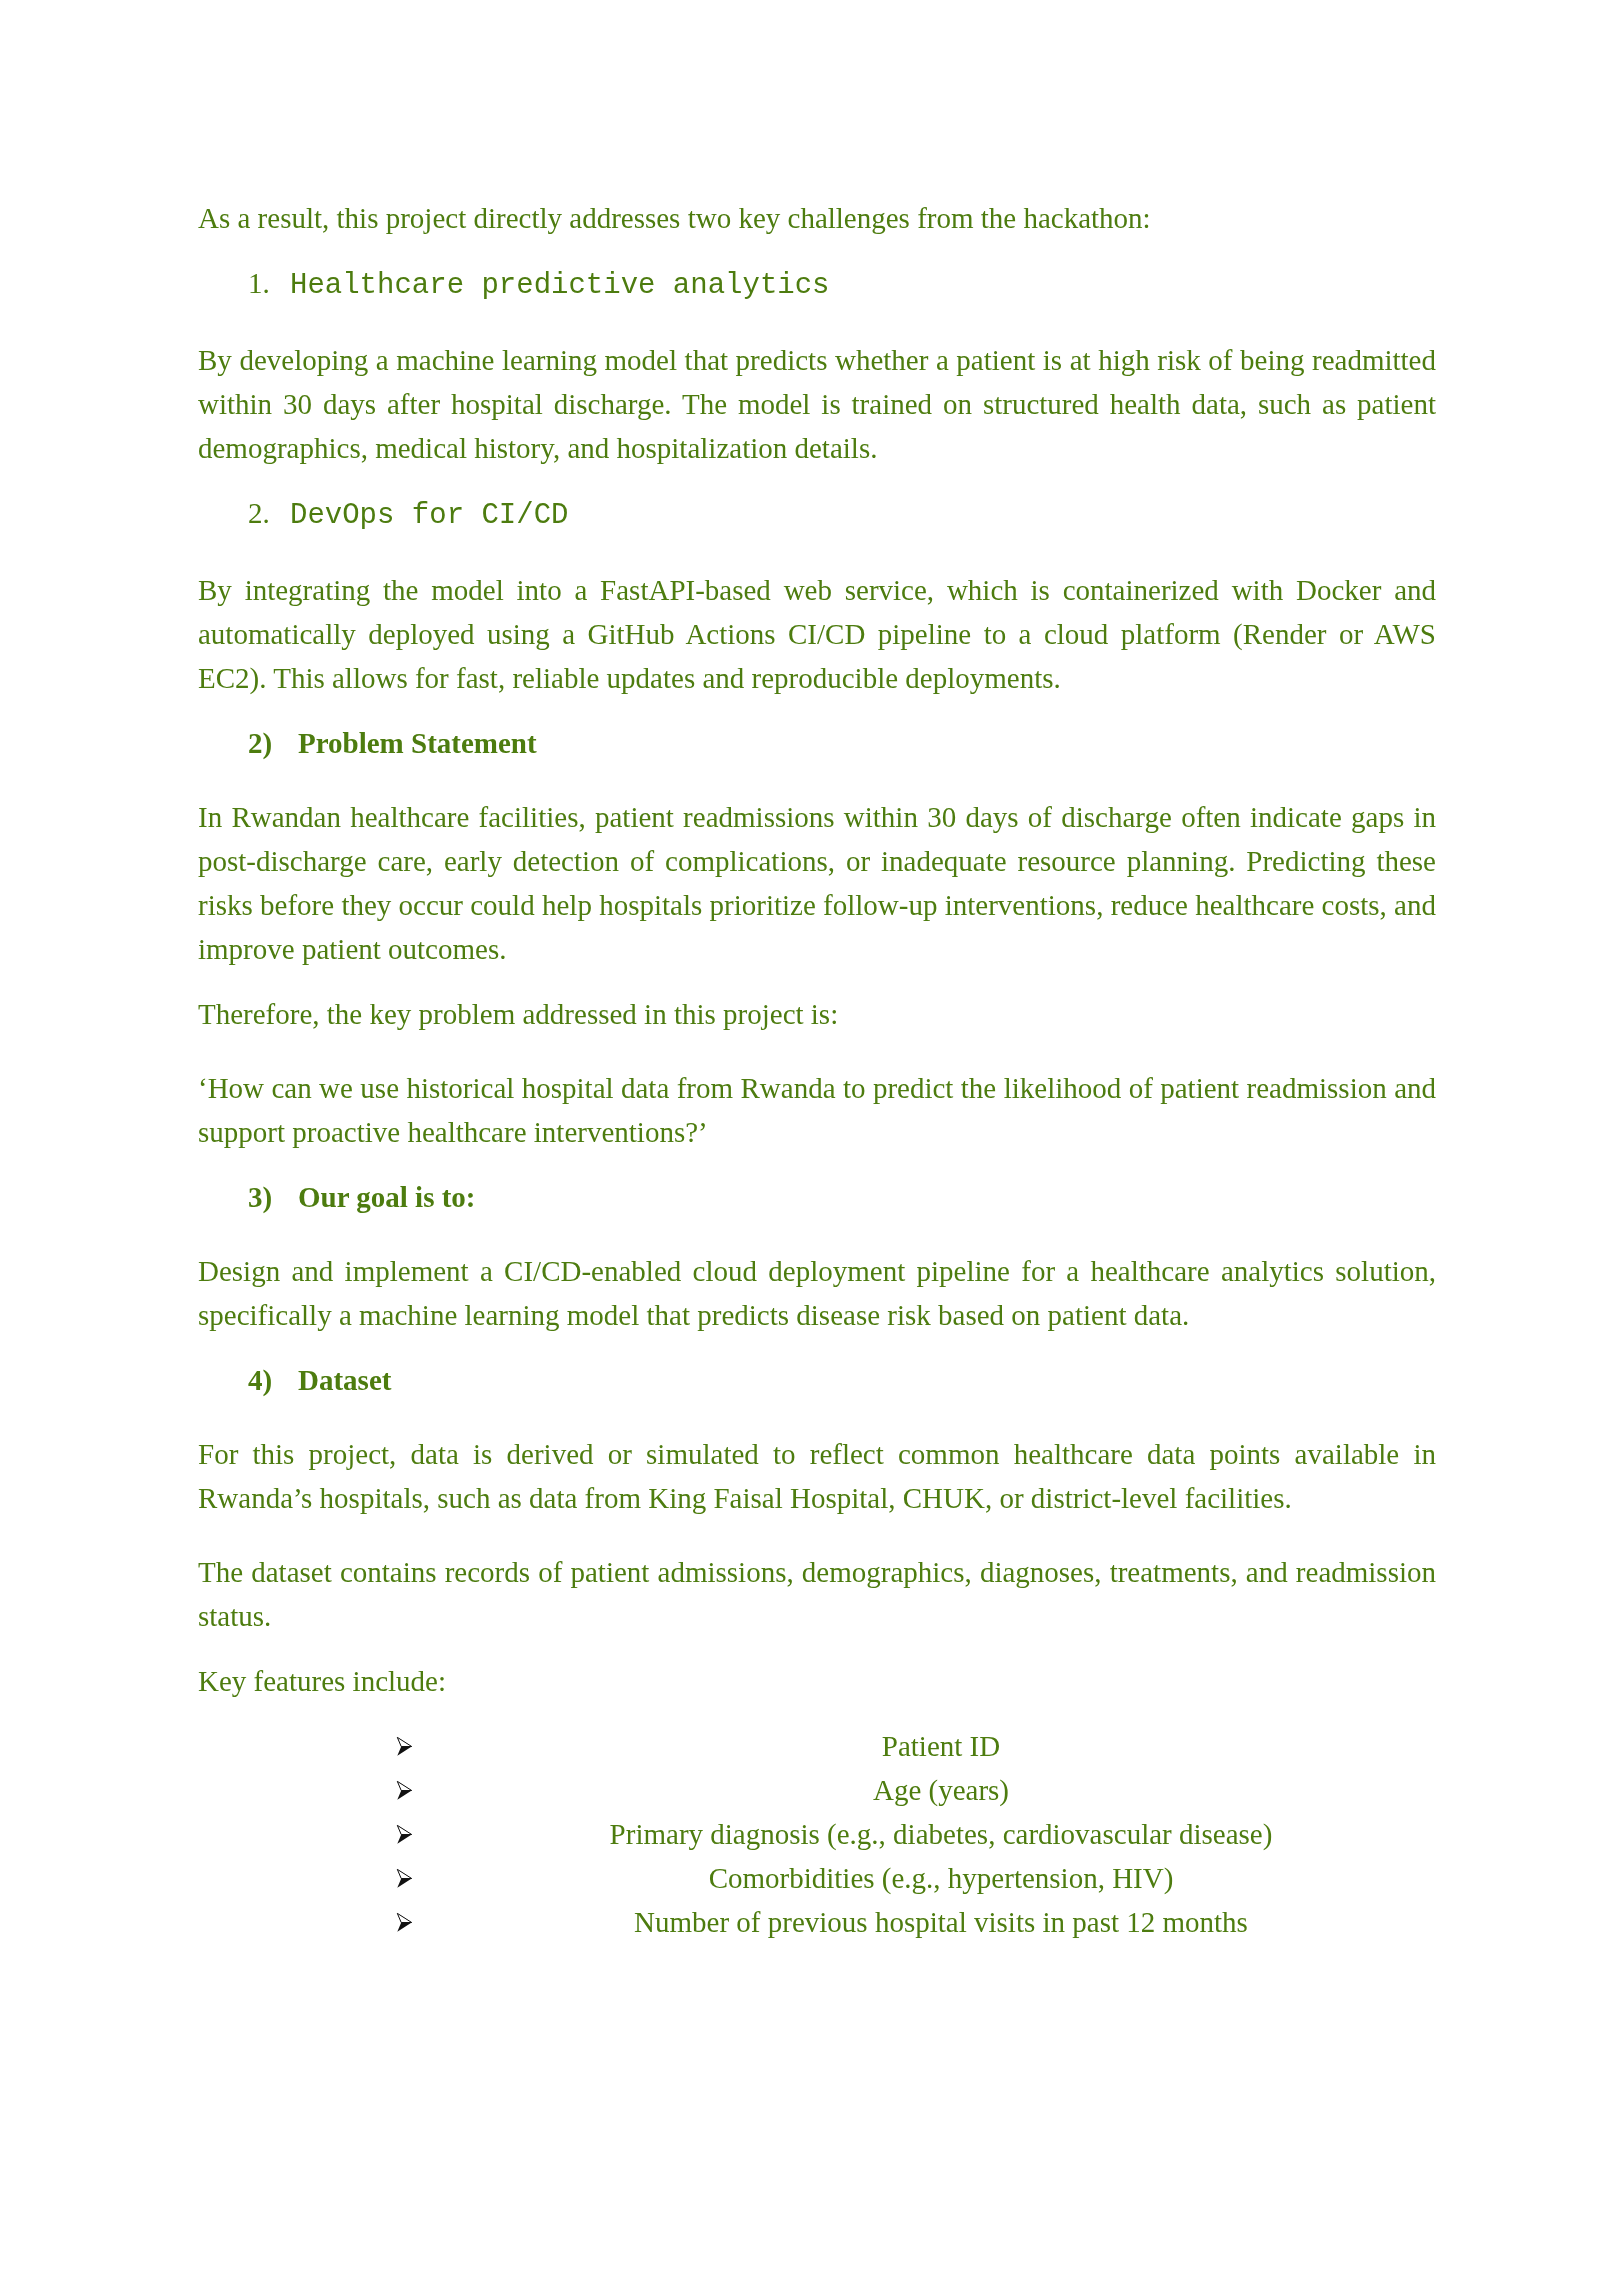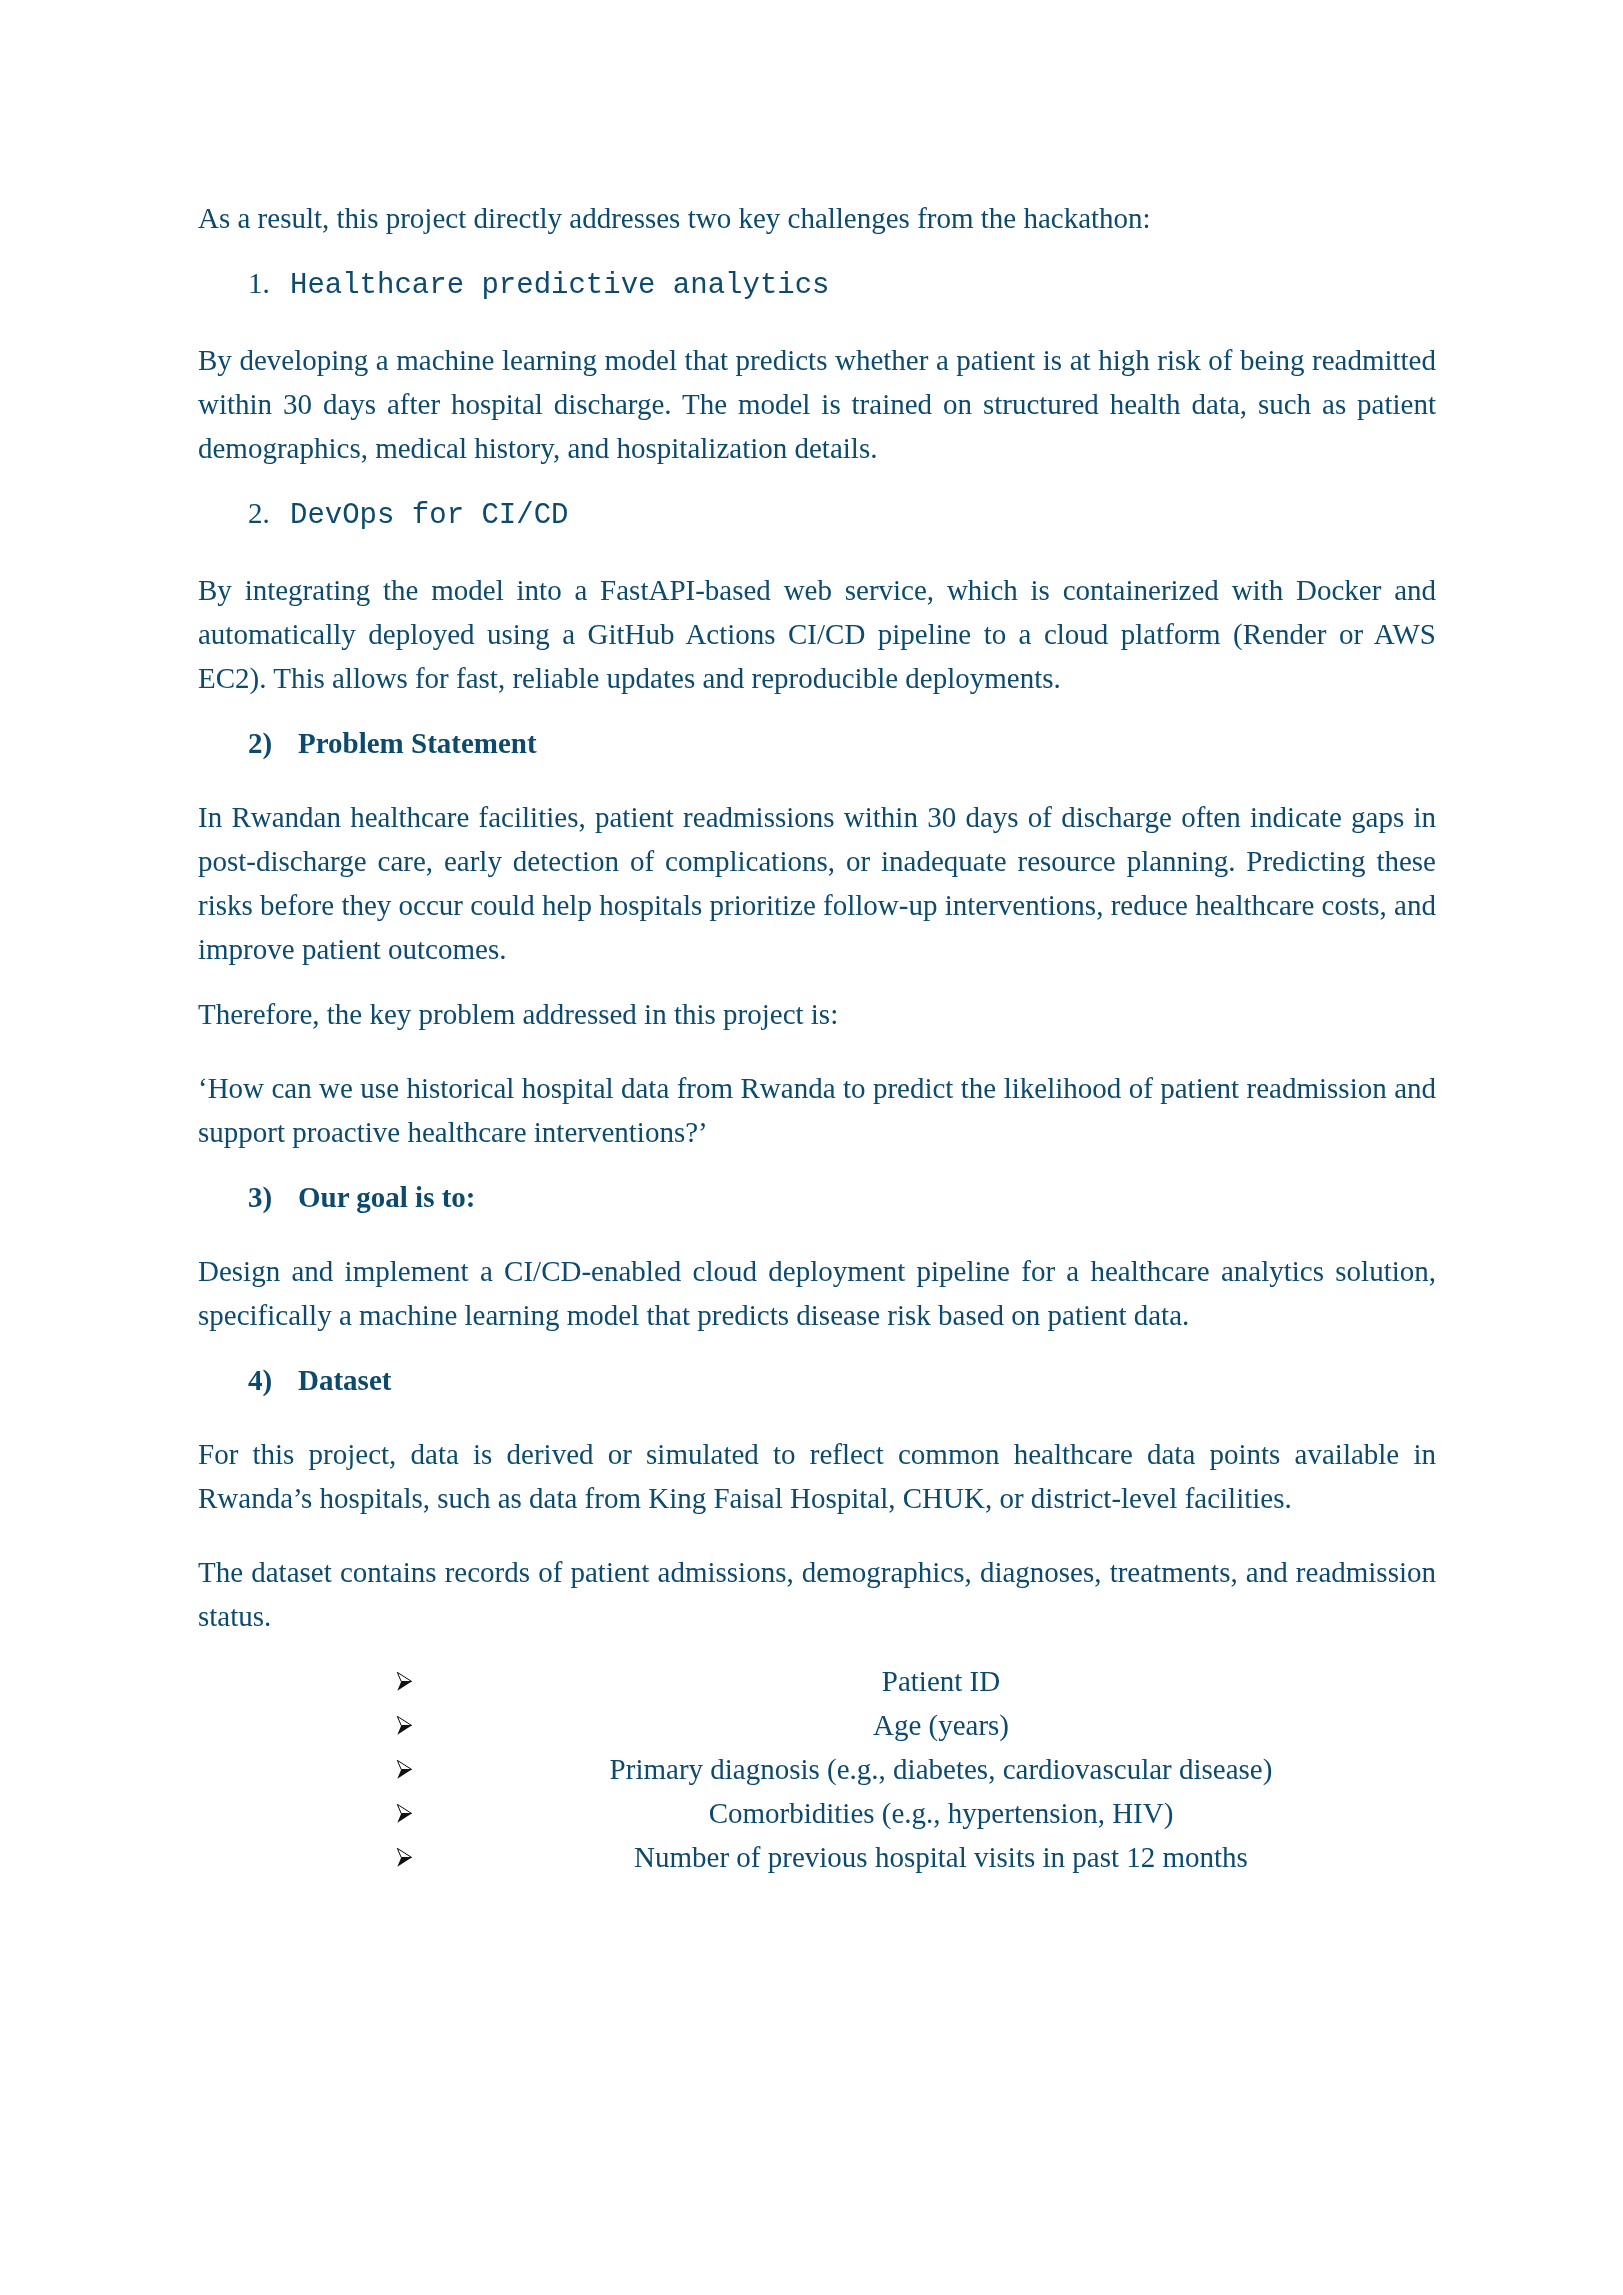--- a/index.html
+++ b/index.html
@@ -1,19 +1,19 @@
 <!DOCTYPE html>
 <html style="font-size:10.5px"><head>
 <meta charset="utf-8">
 <style>
   html, body { margin: 0; padding: 0; background: #ffffff; }
   body { width: 1623px; height: 2295px; position: relative; overflow: hidden; }
   .page {
     position: absolute; left: 198px; top: 196px; width: 1238px;
-    font-family: "Liberation Serif", serif; font-size: 29px; line-height: 44px; color: #0c4a6e;
+    font-family: "Liberation Serif", serif; font-size: 29px; line-height: 44px; color: #4d7c0f;
   }
   p { margin: 0 0 21px 0; }
   .justify { text-align: justify; margin-top: 30px; }
   .num-item { margin: 0 0 21px 0; padding-left: 50px; position: relative; }
   .num-item .n { position: absolute; left: 50px; }
   .num-item .t { margin-left: 42px; display: inline-block; font-family: Liberation Mono, monospace; }
   .heading { font-weight: bold; padding-left: 50px; margin: 0 0 21px 0; position: relative; }
   .heading .n { display: inline-block; width: 50px; }
   ul.bullets { list-style: none; margin: 0; padding: 0 0 0 198px; text-align: center; }
   ul.bullets li { position: relative; padding-left: 50px; line-height: 44px; }
@@ -48,20 +48,21 @@
   <div class="heading">
     <span class="n">3)</span><span>Our goal is to:</span>
   </div>
   <p class="justify">Design and implement a CI/CD-enabled cloud deployment pipeline for a healthcare analytics solution, specifically a machine learning model that predicts disease risk based on patient data.</p>
 
   <div class="heading">
     <span class="n">4)</span><span>Dataset</span>
   </div>
   <p class="justify">For this project, data is derived or simulated to reflect common healthcare data points available in Rwanda’s hospitals, such as data from King Faisal Hospital, CHUK, or district-level facilities.</p>
   <p class="justify">The dataset contains records of patient admissions, demographics, diagnoses, treatments, and readmission status.</p>
+  <p>Key features include:</p>
 
   <ul class="bullets">
     <li>
       <svg class="arrow" viewBox="0 0 26 32">
           <polygon points="2,2 24,16 2,30 8,16" fill="#111"></polygon>
           <polygon points="2,2 24,16 8,16" fill="#fff" stroke="#111" stroke-width="1.5"></polygon>
         </svg>
       <span>Patient ID</span>
     </li>
     <li>

